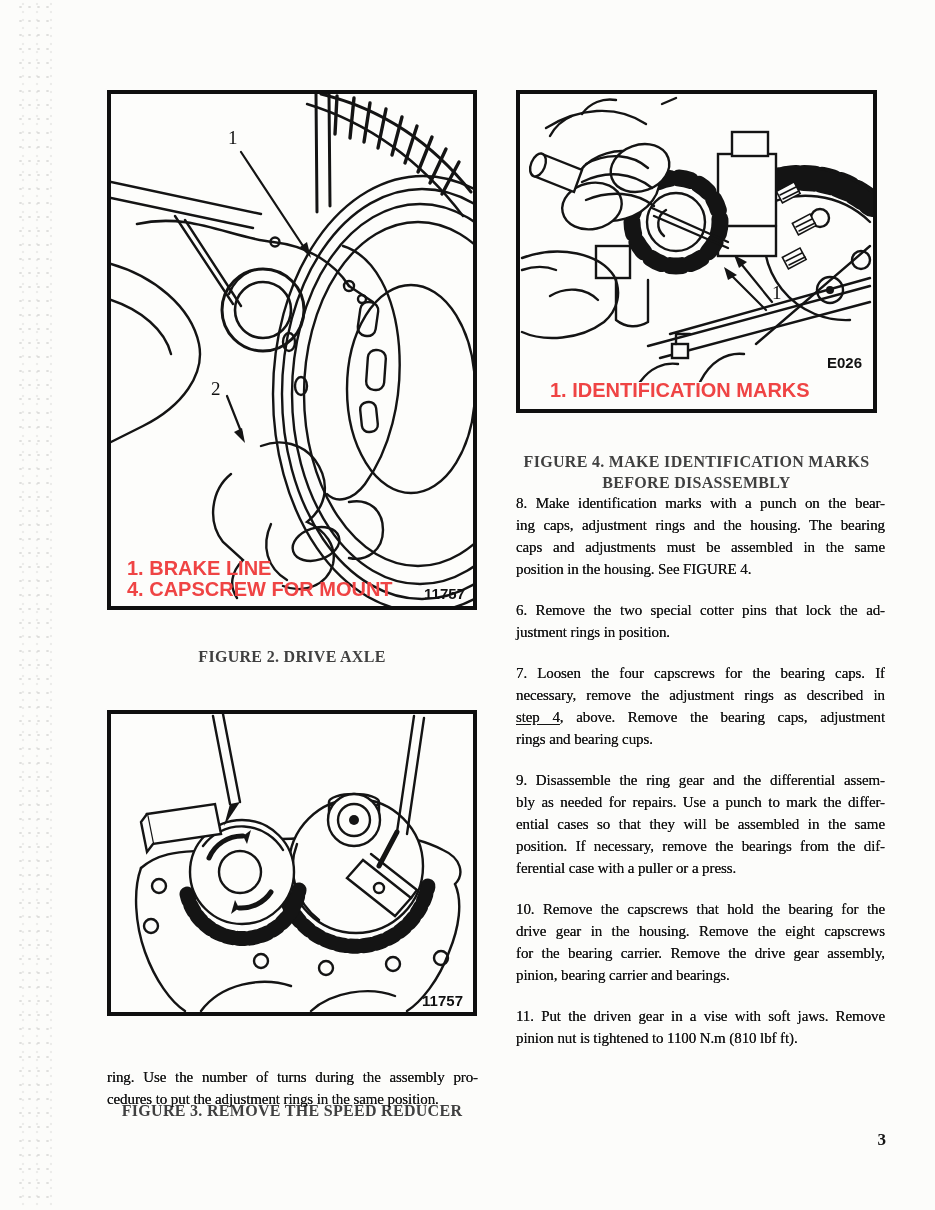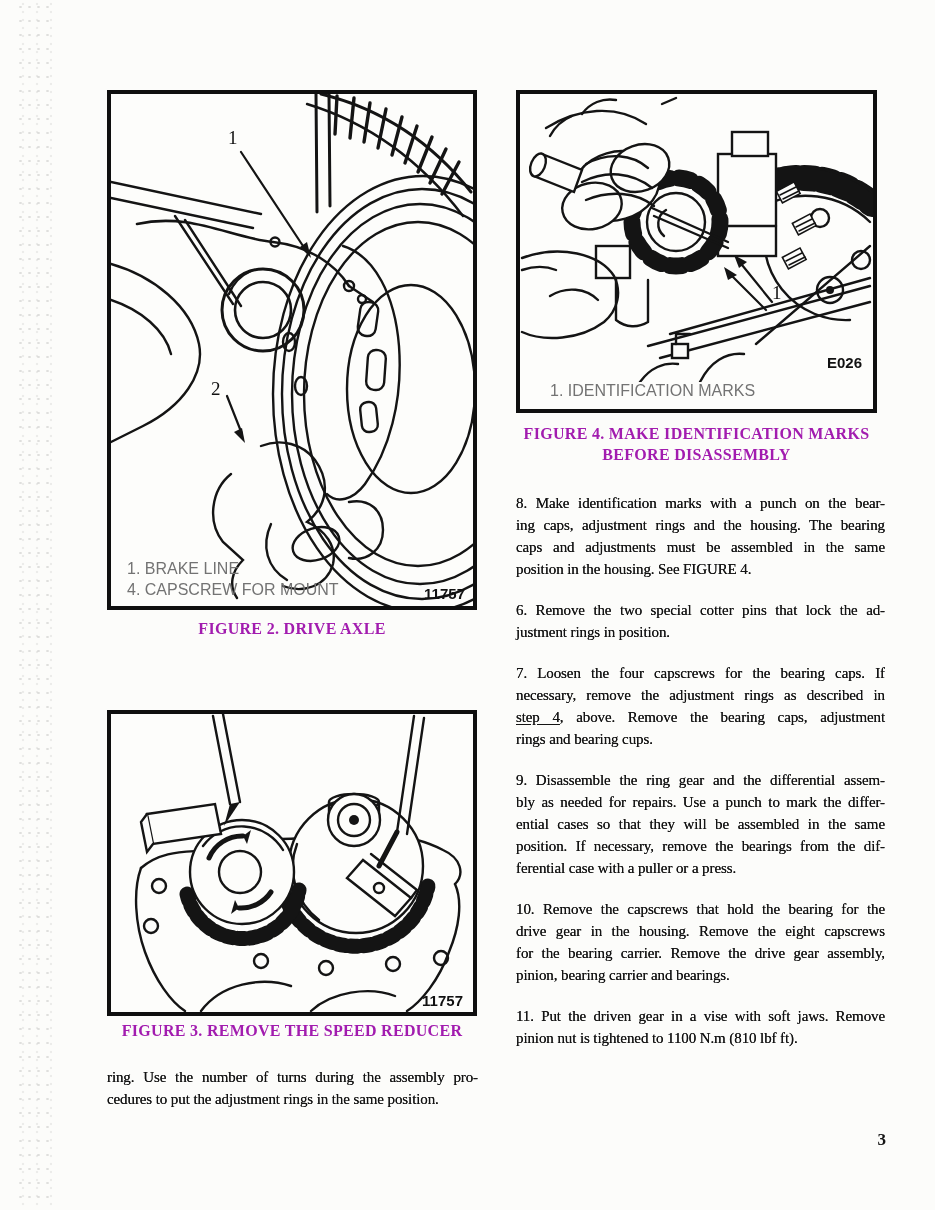--- a/index.html
+++ b/index.html
@@ -6,23 +6,23 @@
   #page{position:relative;width:935px;height:1210px;background:#fcfcfa;overflow:hidden;
         font-family:"Liberation Serif",serif;color:#141414;}
   
   #noise{position:absolute;left:16px;top:0;width:36px;height:1210px;opacity:.45;pointer-events:none;
     background-image:radial-gradient(circle,rgba(110,110,110,.45) 1px,transparent 1.4px),
                      radial-gradient(circle,rgba(150,150,150,.35) 1px,transparent 1.6px);
     background-size:9px 14px,14px 8px;filter:blur(.3px);}
   .figbox{position:absolute;border:4px solid #0f0f0f;background:#fdfdfb;box-sizing:border-box;}
   .figbox svg{display:block;}
   .caption{position:absolute;text-align:center;font-weight:bold;font-size:16px;line-height:21px;
-           letter-spacing:.3px;white-space:nowrap;color:#a21caf;}
-  .flegend{position:absolute;font-family:"Liberation Sans",sans-serif;font-weight:normal;
-           font-size:16px;line-height:21px;color:#737373;white-space:nowrap;}
+           letter-spacing:.3px;white-space:nowrap;color:#404040;margin-top:28px;}
+  .flegend{position:absolute;font-family:"Liberation Sans",sans-serif;font-weight:bold;
+           font-size:20px;line-height:21px;color:#ef4444;white-space:nowrap;}
   .fcode{position:absolute;font-family:"Liberation Sans",sans-serif;font-weight:bold;
          font-size:15px;color:#111;}
   .callout{position:absolute;font-size:19px;color:#111;}
   .textcol{position:absolute;}
   .para{margin:0 0 19px 0;}
   .line{font-size:15px;line-height:22px;white-space:nowrap;text-shadow:0 0 .4px #222;
         letter-spacing:-.1px;}
   .jl{text-align:justify;text-align-last:justify;}
   .ul{text-decoration:underline;text-underline-offset:2px;}
   #page-number{position:absolute;left:856px;top:1130px;width:30px;text-align:right;
@@ -138,21 +138,21 @@
         <circle cx="268" cy="174" r="5"></circle>
       </g>
       <g fill="#141414" stroke="none">
         <polygon points="119,90 113,112 129,88"></polygon>
         <polygon points="132,122 140,116 136,130"></polygon>
         <polygon points="128,194 120,200 124,186"></polygon>
       </g>
     </svg>
     <div class="fcode" style="right:10px;bottom:3px;">11757</div>
   </div>
-  <div class="caption" style="left:107px;top:1020px;width:370px;">FIGURE 3. REMOVE THE SPEED REDUCER</div>
+  <div class="caption" style="left:107px;top:1072px;width:370px;">FIGURE 3. REMOVE THE SPEED REDUCER</div>
 
   <div class="textcol" style="left:107px;top:1066px;width:371px;">
     <div class="para">
       <div class="line jl">ring. Use the number of turns during the assembly pro-</div>
       <div class="line">cedures to put the adjustment rings in the same position.</div>
     </div>
   </div>
 
   <div class="figbox" style="left:516px;top:90px;width:361px;height:323px;">
     <svg width="353" height="288" viewBox="0 0 353 288">

